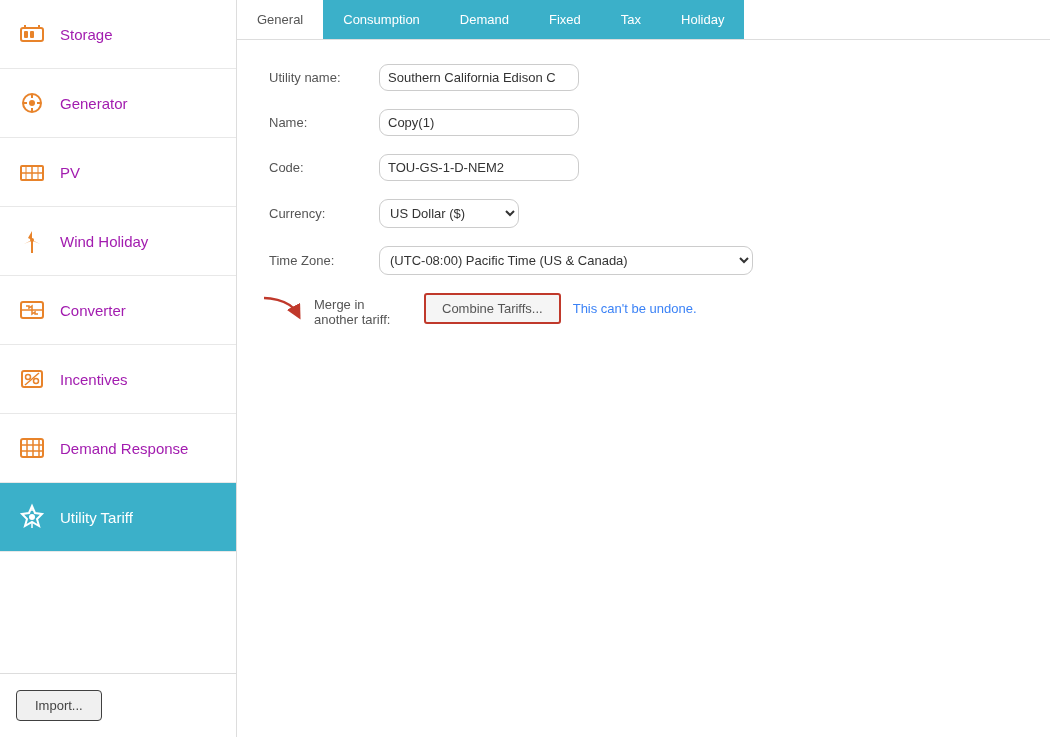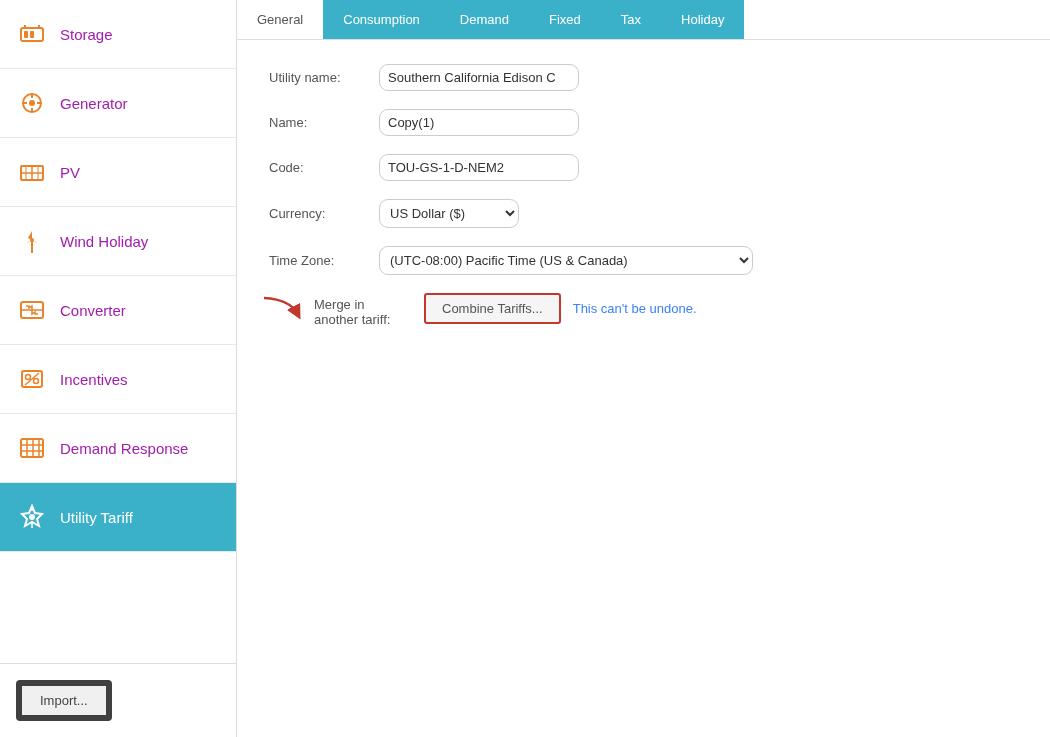--- a/index.html
+++ b/index.html
@@ -179,21 +179,21 @@
       position: absolute;
       left: -50px;
       top: 0;
       color: #c0392b;
       font-size: 22px;
     }
 
     
     .import-btn {
       padding: 7px 18px;
-      border: 6px solid #404040;
+      border: 1px solid #404040;
       border-radius: 4px;
       background: #f0f0f0;
       color: #444;
       font-size: 13px;
       font-family: inherit;
       cursor: pointer;
     }
 
     
     svg {

